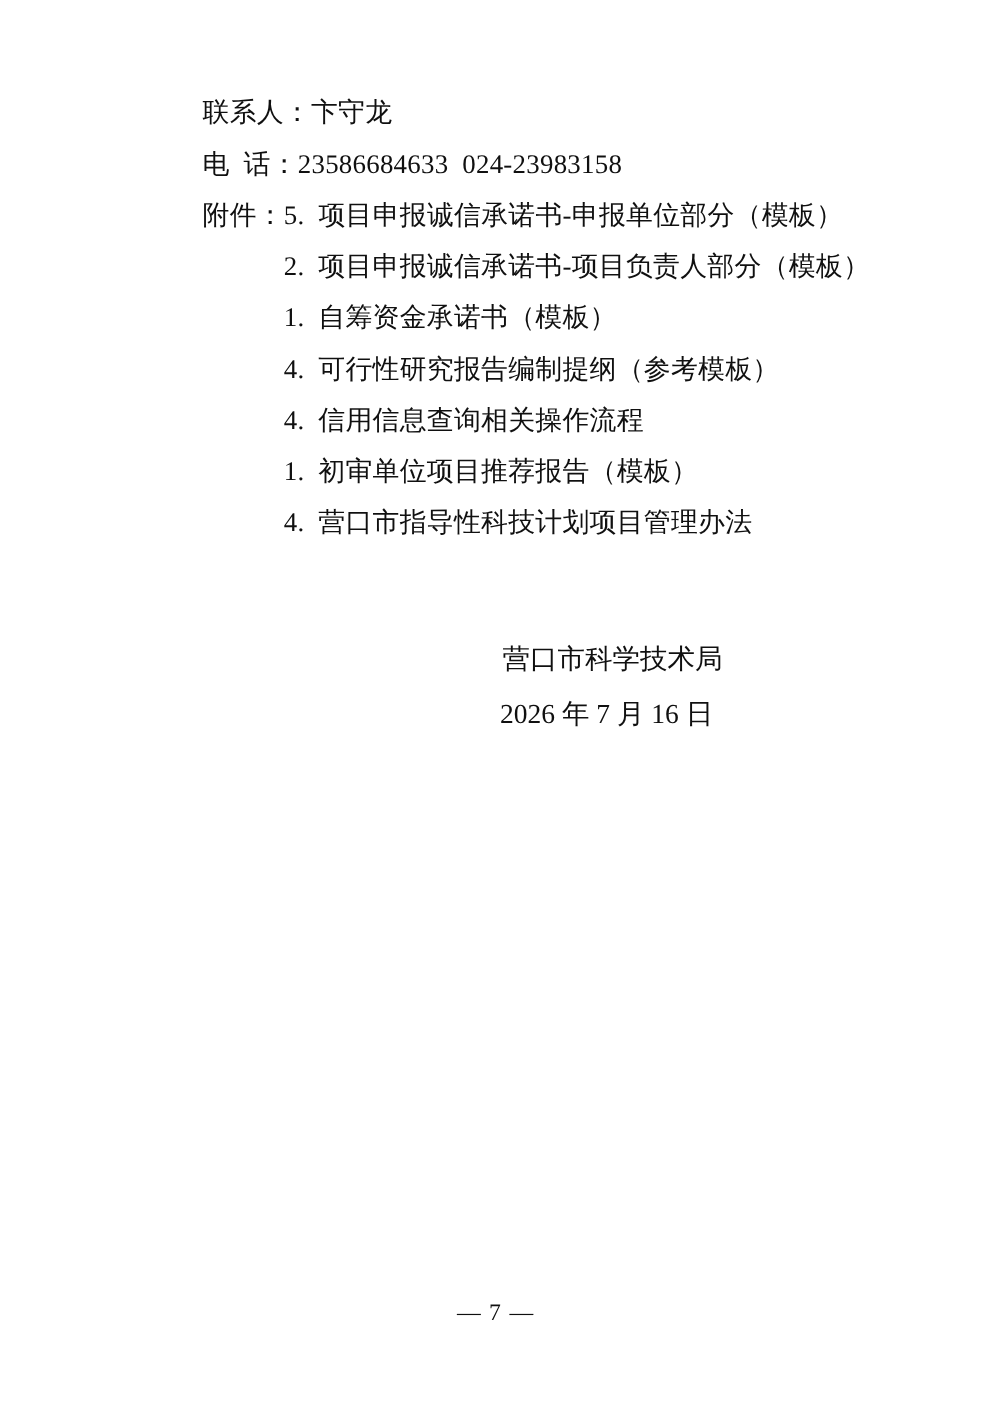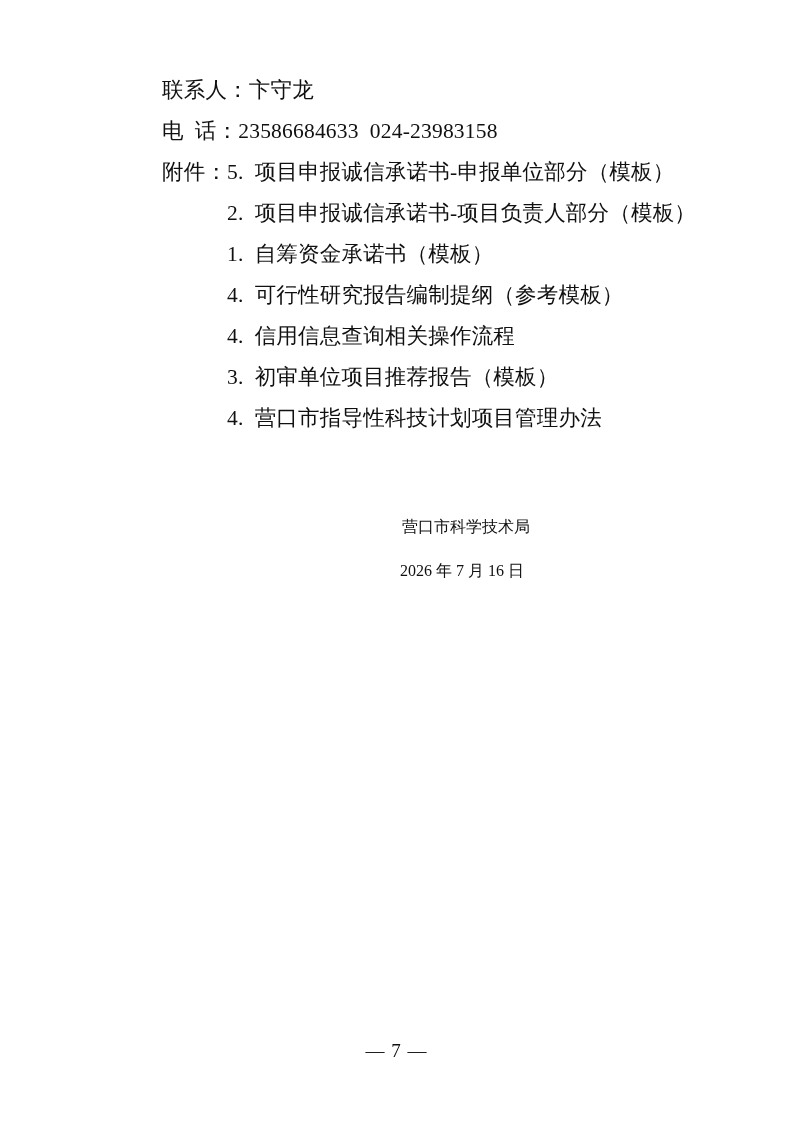--- a/index.html
+++ b/index.html
@@ -38,21 +38,21 @@
   .indent-2 {
     padding-left: 65px;
   }
   .signature {
     position: absolute;
     left: 108px;
     top: 505px;
     width: 600px;
   }
   .sig-line {
-    font-size: 16px;
+    font-size: 22px;
     line-height: 44px;
     white-space: pre;
     padding-left: 294px;
   }
   .sig-line.date {
     padding-left: 292px;
   }
   .footer {
     position: absolute;
     left: 0;
@@ -73,21 +73,21 @@
     <div class="line">联系人：卞守龙</div>
 
     <div class="line">电  话：23586684633  024-23983158</div>
 
     <div class="line">附件：5.  项目申报诚信承诺书-申报单位部分（模板）</div>
 
     <div class="line indent-2">2.  项目申报诚信承诺书-项目负责人部分（模板）</div>
     <div class="line indent-2">1.  自筹资金承诺书（模板）</div>
     <div class="line indent-2">4.  可行性研究报告编制提纲（参考模板）</div>
     <div class="line indent-2">4.  信用信息查询相关操作流程</div>
-    <div class="line indent-2">3.  初审单位项目推荐报告（模板）</div>
+    <div class="line indent-2">1.  初审单位项目推荐报告（模板）</div>
     <div class="line indent-2">4.  营口市指导性科技计划项目管理办法</div>
 
   </div>
 
   <div class="signature">
     <div class="sig-line">营口市科学技术局</div>
     <div class="sig-line date">2026 年 7 月 16 日</div>
   </div>
 
   <div class="footer">— 7 —</div>

